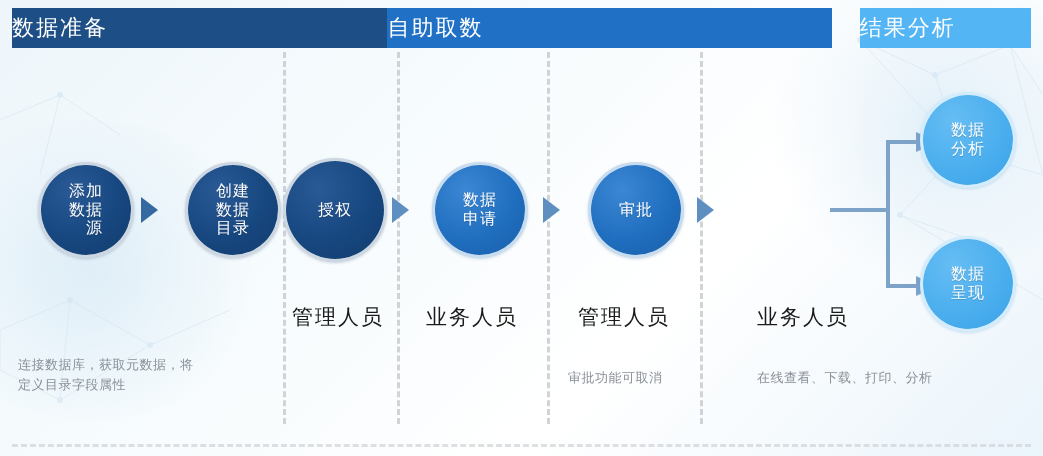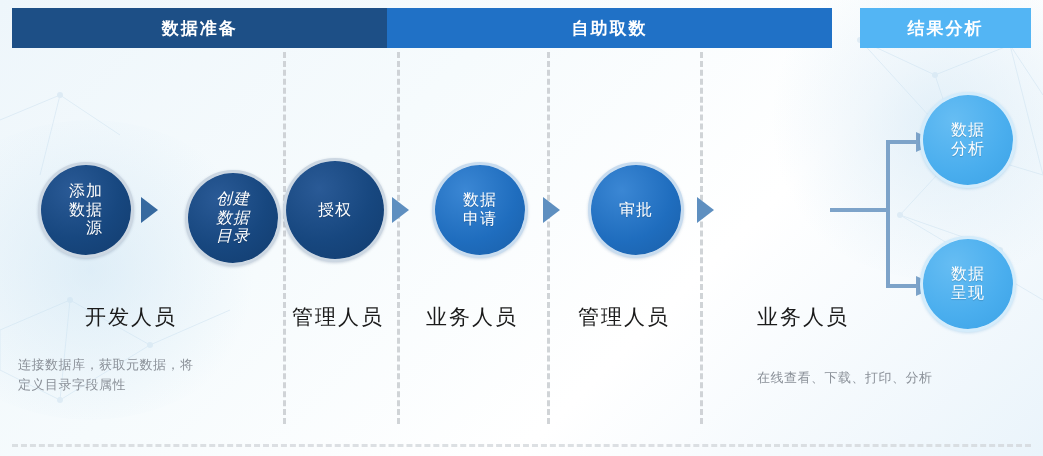--- a/index.html
+++ b/index.html
@@ -11,22 +11,22 @@
   .stage{position:relative;width:1043px;height:456px;overflow:hidden;
     background:linear-gradient(135deg,#eef6fb 0%,#f6fbfd 35%,#ffffff 65%,#eaf4fb 100%);}
 
   
   .bg-net{position:absolute;inset:0;opacity:.55;pointer-events:none;}
   .bg-blob{position:absolute;border-radius:50%;pointer-events:none;
     background:radial-gradient(circle,rgba(205,228,243,.55) 0%,rgba(205,228,243,0) 70%);}
 
   
   .bands{position:absolute;left:12px;top:8px;width:1019px;height:40px;display:flex;}
-  .band{display:flex;align-items:center;justify-content:center;color:#fff;
-    font-size:17px;letter-spacing:2px;font-weight:700;line-height:1;}
+  .band{display:flex;align-items:center;justify-content:flex-start;color:#fff;
+    font-size:22px;letter-spacing:2px;font-weight:400;line-height:1;}
   .band.b1{background:#1d4f86;}
   .band.b2{background:#2071c6;}
   .band.b3{background:#53b5f4;margin-left:28px;}
 
   
   .vsep{position:absolute;top:52px;height:372px;width:0;
     border-left:3px dashed #c9cdd1;opacity:.85;}
   .hsep{position:absolute;left:12px;top:444px;width:1019px;height:0;
     border-top:3px dashed #d2d6da;opacity:.75;}
 
@@ -129,21 +129,21 @@
   <div class="node ring-dark" style="left:38px;top:162px;width:96px;height:96px;">
     <div class="disc fill-dark">
       <div class="lbl">
         <div>添加</div>
         <div>数据</div>
         <div>源</div>
       </div>
     </div>
   </div>
 
-  <div class="node ring-dark" style="left:185px;top:170px;width:96px;height:96px;font-style:italic;">
+  <div class="node ring-dark" style="left:185px;top:162px;width:96px;height:96px;">
     <div class="disc fill-dark">
       <div class="lbl">
         <div>创建</div>
         <div>数据</div>
         <div>目录</div>
       </div>
     </div>
   </div>
 
   <div class="node ring-dark" style="left:283px;top:158px;width:104px;height:104px;">
@@ -188,27 +188,29 @@
         <div>呈现</div>
       </div>
     </div>
   </div>
 
   <div class="tri dk" style="left:141px;top:197px;"></div>
   <div class="tri" style="left:392px;top:197px;"></div>
   <div class="tri" style="left:543px;top:197px;"></div>
   <div class="tri" style="left:697px;top:197px;"></div>
 
-  <div class="role" style="left:85px;top:303px;">开发人员</div>
   <div class="role" style="left:292px;top:303px;">管理人员</div>
   <div class="role" style="left:426px;top:303px;">业务人员</div>
   <div class="role" style="left:578px;top:303px;">管理人员</div>
   <div class="role" style="left:757px;top:303px;">业务人员</div>
 
   <div class="desc" style="left:18px;top:355px;width:268px;">
     <div>连接数据库，获取元数据，将</div>
     <div>定义目录字段属性</div>
   </div>
+  <div class="desc" style="left:568px;top:368px;width:180px;">
+    <div>审批功能可取消</div>
+  </div>
   <div class="desc" style="left:757px;top:368px;width:262px;">
     <div>在线查看、下载、打印、分析</div>
   </div>
 
 </div>
 
 </body></html>

